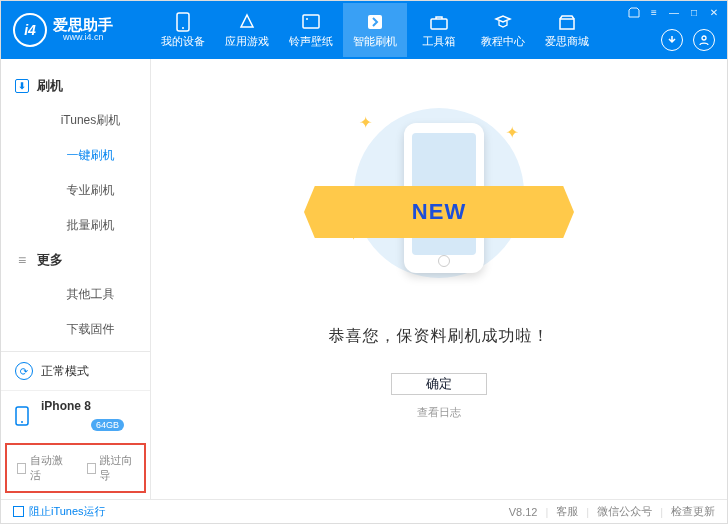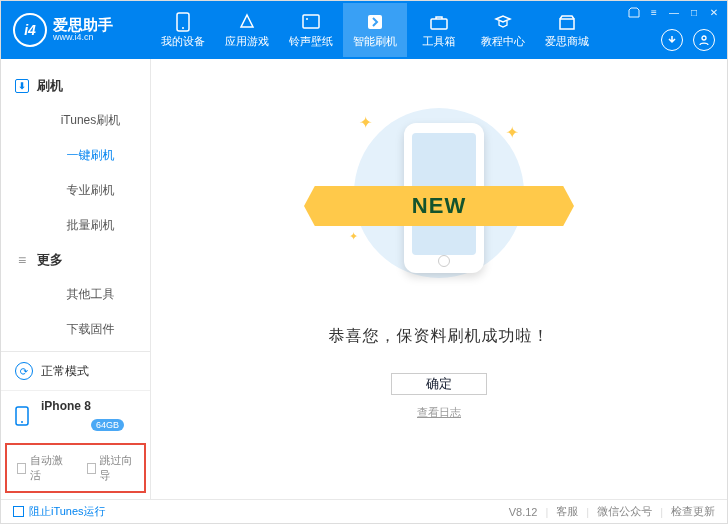--- a/index.html
+++ b/index.html
@@ -4,21 +4,21 @@
 <style>
   * { box-sizing: border-box; margin: 0; padding: 0; }
   body { font-family: "Microsoft YaHei", Arial, sans-serif; font-size: 12px; color: #333; background: #fff; width: 728px; height: 524px; overflow: hidden; border: 1px solid #ddd; }
   
   
   .header { background: #0083f0; height: 58px; display: flex; align-items: center; color: #fff; position: relative; }
   .logo-area { display: flex; align-items: center; padding-left: 12px; width: 150px; }
   .logo-circle { width: 34px; height: 34px; border: 2px solid #fff; border-radius: 50%; display: flex; align-items: center; justify-content: center; font-weight: bold; font-style: italic; font-size: 14px; margin-right: 6px; }
   .logo-text { display: flex; flex-direction: column; line-height: 1.1; }
   .logo-title { font-size: 15px; font-weight: bold; }
-  .logo-sub { font-size: 9px; opacity: 0.9; }
+  .logo-sub { font-size: 9px; opacity: 0.9; margin-left: 10px; }
   
   .nav { display: flex; height: 54px; }
   .nav-item { width: 64px; display: flex; flex-direction: column; align-items: center; justify-content: center; cursor: pointer; font-size: 11px; position: relative; }
   .nav-item.active { background: #39a0f5; }
   .nav-icon { width: 20px; height: 20px; margin-bottom: 2px; display: flex; align-items: center; justify-content: center; }
   
   .win-controls { position: absolute; right: 6px; top: 4px; display: flex; gap: 6px; font-size: 10px; }
   .win-btn { width: 14px; height: 14px; display: flex; align-items: center; justify-content: center; cursor: pointer; opacity: 0.9; }
   
   .header-right { position: absolute; right: 12px; top: 28px; display: flex; gap: 10px; }
@@ -52,26 +52,26 @@
   .main { flex: 1; display: flex; flex-direction: column; align-items: center; justify-content: center; padding-bottom: 40px; }
   .illus { width: 220px; height: 200px; position: relative; }
   .ill-circle { width: 170px; height: 170px; background: #e4f1fb; border-radius: 50%; position: absolute; left: 25px; top: 10px; }
   .spark { position: absolute; font-size: 16px; color: #ffc94a; }
   .s1 { left: 30px; top: 15px; }
   .s2 { right: 30px; top: 25px; }
   .s3 { left: 20px; bottom: 55px; font-size: 11px; }
   .phone { position: absolute; left: 75px; top: 25px; width: 80px; height: 150px; background: #fff; border-radius: 12px; box-shadow: 0 4px 10px rgba(0,0,0,0.15); }
   .phone:before { content:""; position:absolute; top:10px; left:8px; right:8px; bottom:18px; background:#d5e8f7; border-radius:4px; }
   .phone:after { content:""; position:absolute; bottom:6px; left:50%; transform:translateX(-50%); width:10px; height:10px; border:1px solid #ccc; border-radius:50%; }
-  .banner { position: absolute; top: 88px; left: -25px; right: -25px; height: 40px; background: #ffc94a; display: flex; align-items: center; justify-content: center; font-weight: bold; font-size: 22px; color: #14532d; clip-path: polygon(4% 0, 96% 0, 100% 50%, 96% 100%, 4% 100%, 0 50%); letter-spacing: 1px; }
+  .banner { position: absolute; top: 88px; left: -25px; right: -25px; height: 52px; background: #ffc94a; display: flex; align-items: center; justify-content: center; font-weight: bold; font-size: 22px; color: #1d4ed8; clip-path: polygon(4% 0, 96% 0, 100% 50%, 96% 100%, 4% 100%, 0 50%); letter-spacing: 1px; }
   .banner:before, .banner:after { content:""; position:absolute; top:0; width:0; height:0; border-top:22px solid transparent; border-bottom:22px solid transparent; }
   
   .msg { font-size: 16px; color: #333; margin-top: 28px; letter-spacing: 1px; }
   .ok-btn { margin-top: 26px; padding: 1px 34px; border: 1px solid #ccc; background: #fff; font-size: 13px; cursor: pointer; color: #0f172a; }
-  .log-link { margin-top: 10px; font-size: 11px; color: #999; cursor: pointer; text-decoration: underline; }
+  .log-link { margin-top: 10px; font-size: 11px; color: #999; cursor: pointer; }
   
   
   .footer { height: 24px; border-top: 1px solid #e8e8e8; display: flex; align-items: center; font-size: 11px; color: #888; padding: 0 12px; }
   .footer-left { display: flex; align-items: center; gap: 6px; }
   .footer-right { margin-left: auto; display: flex; align-items: center; gap: 8px; }
   .fsep { color: #ddd; }
 </style>
 </head>
 <body>
 

